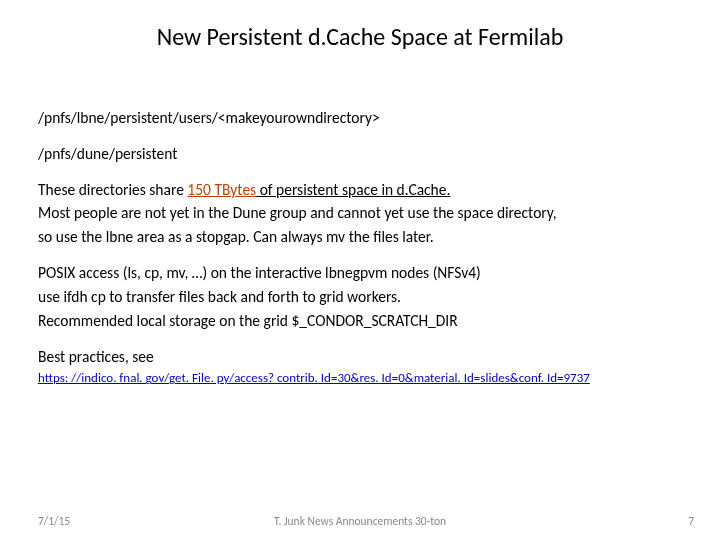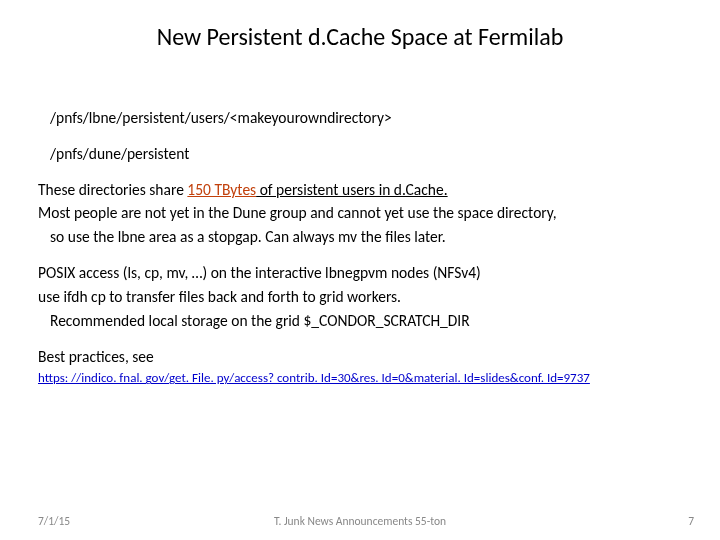--- a/index.html
+++ b/index.html
@@ -32,21 +32,21 @@
   .body {
     position: absolute;
     top: 108px;
     left: 38px;
     width: 644px;
     font-size: 15.5px;
     line-height: 1.28;
     color: #000;
   }
   .body p {
-    margin: 0 0 16px 12px;
+    margin: 0 0 16px 0;
   }
   .body p.tight {
     margin: 0 0 4px 0;
   }
   .emph1 {
     color: #c2410c;
     text-decoration: underline;
   }
   .emph2 {
     text-decoration: underline;
@@ -88,32 +88,32 @@
 
 <div class="slide">
 
   <div class="title">New Persistent d.Cache Space at Fermilab</div>
 
   <div class="body">
     <p>/pnfs/lbne/persistent/users/&lt;makeyourowndirectory&gt;</p>
     <p>/pnfs/dune/persistent</p>
 
     <p class="tight">
-      <span>These directories share </span><span class="emph1">150 TBytes</span><span class="emph2"> of persistent users in d.Cache.</span>
+      <span>These directories share </span><span class="emph1">150 TBytes</span><span class="emph2"> of persistent space in d.Cache.</span>
     </p>
     <p class="tight">Most people are not yet in the Dune group and cannot yet use the space directory,</p>
     <p>so use the lbne area as a stopgap. Can always mv the files later.</p>
 
     <p class="tight">POSIX access (ls, cp, mv, …) on the interactive lbnegpvm nodes (NFSv4)</p>
     <p class="tight">use ifdh cp to transfer files back and forth to grid workers.</p>
     <p>Recommended local storage on the grid $_CONDOR_SCRATCH_DIR</p>
 
     <p class="tight">Best practices, see</p>
     <a class="link" href="#">https: //indico. fnal. gov/get. File. py/access? contrib. Id=30&amp;res. Id=0&amp;material. Id=slides&amp;conf. Id=9737</a>
   </div>
 
   <div class="footer">
     <span class="date">7/1/15</span>
-    <span class="mid">T. Junk News Announcements 55-ton</span>
+    <span class="mid">T. Junk News Announcements 30-ton</span>
     <span class="num">7</span>
   </div>
 
 </div>
 
 </body></html>

